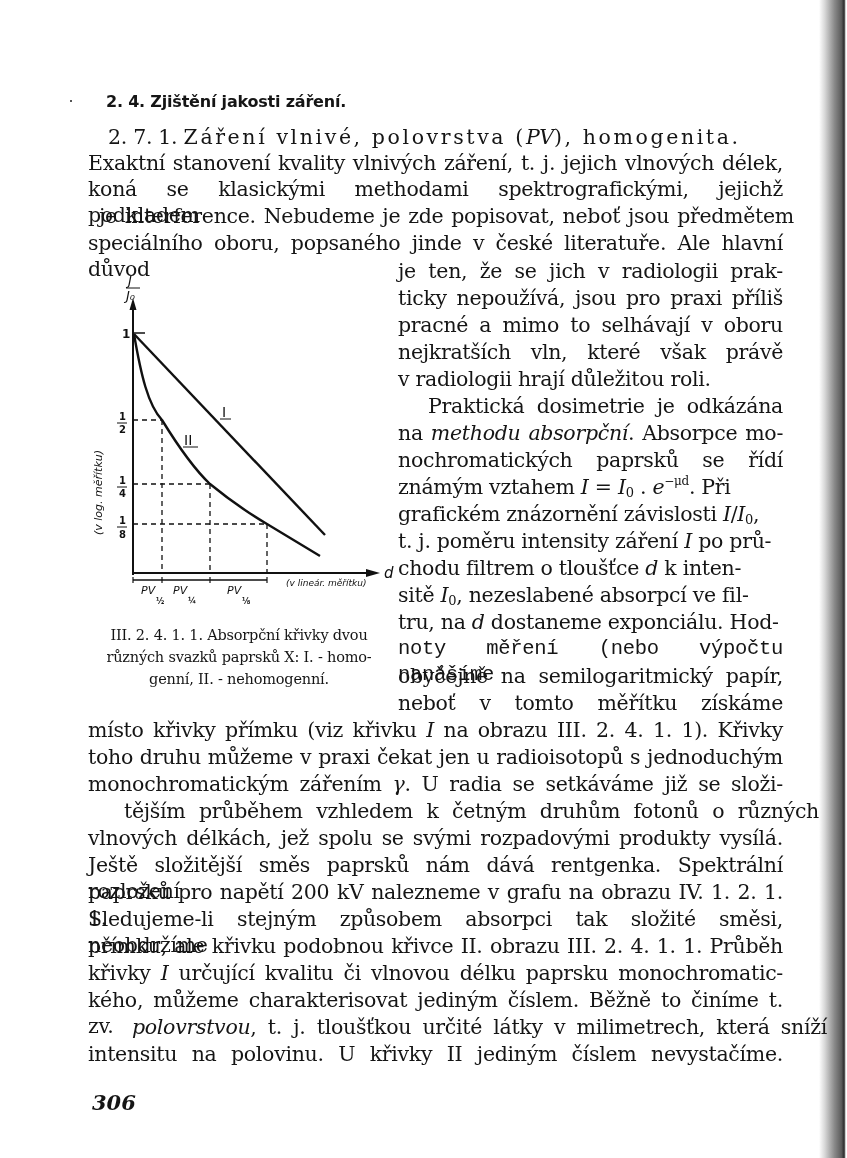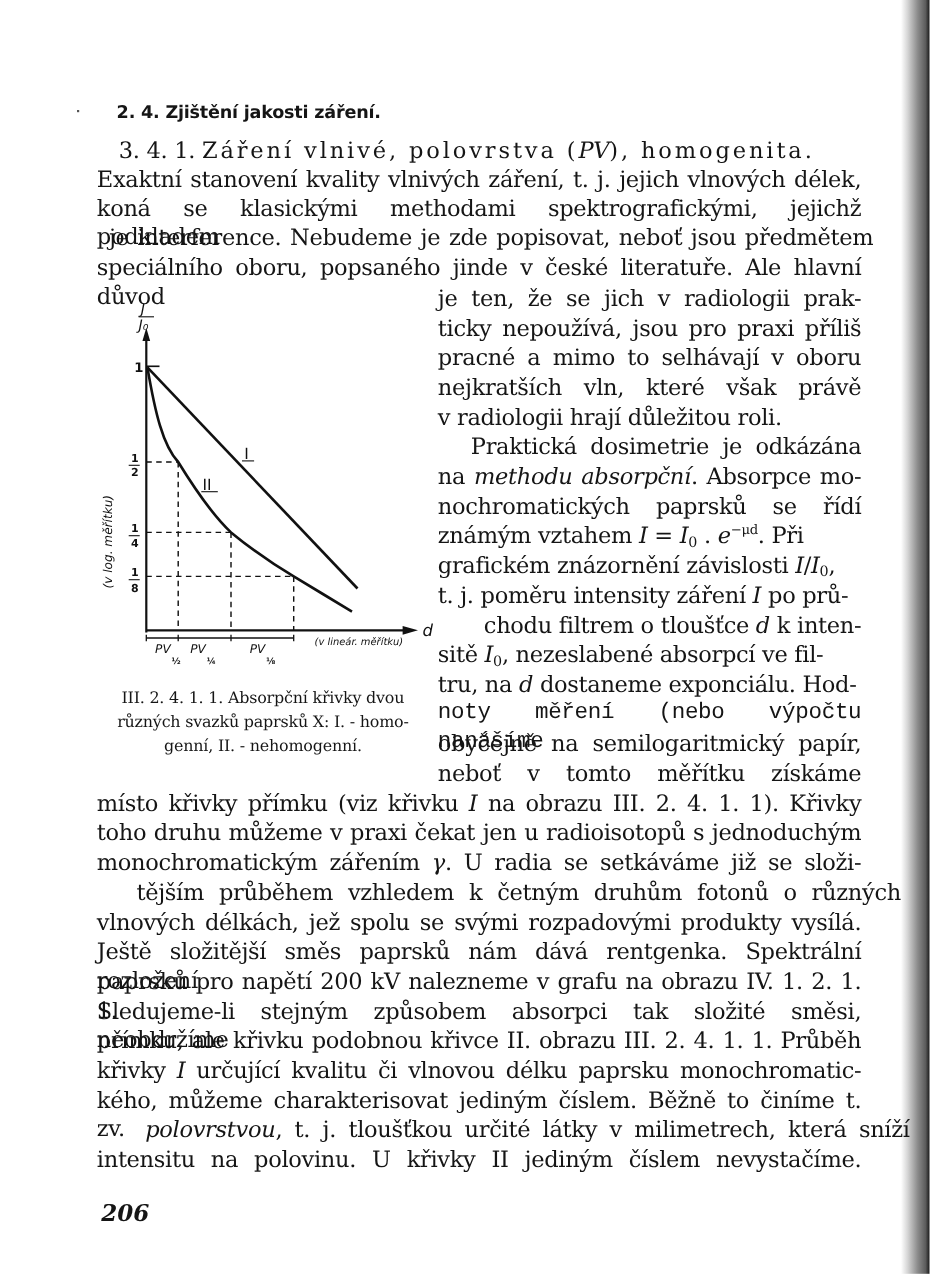--- a/index.html
+++ b/index.html
@@ -38,21 +38,21 @@
 </style>
 </head>
 <body>
 
 <div class="edge-shadow"></div>
 <div class="dot"></div>
 
 <div class="heading">2. 4. Zjištění jakosti záření.</div>
 
 <div class="line" style="top:124px; left:108px; width:675px;">
-  <span>3. 4. 1.</span>
+  <span>2. 7. 1.</span>
   <span class="spaced">Záření vlnivé, polovrstva (</span><i>PV</i><span class="spaced">), homogenita.</span>
 </div>
 
 <div class="line justify" style="top:150px;">Exaktní stanovení kvality vlnivých záření, t. j. jejich vlnových délek,</div>
 <div class="line justify" style="top:176px;">koná se klasickými methodami spektrografickými, jejichž podkladem</div>
 <div class="line justify" style="top:203px;margin-left:11px;">je interference. Nebudeme je zde popisovat, neboť jsou předmětem</div>
 <div class="line justify" style="top:230px;">speciálního oboru, popsaného jinde v české literatuře. Ale hlavní důvod</div>
 
 <div class="line right justify" style="top:258px;">je ten, že se jich v radiologii prak-</div>
 <div class="line right justify" style="top:285px;">ticky nepoužívá, jsou pro praxi příliš</div>
@@ -67,21 +67,21 @@
 <div class="line right justify" style="top:447px;">nochromatických paprsků se řídí</div>
 <div class="line right" style="top:474px;">
   <span>známým vztahem </span><i>I</i><span> = </span><i>I</i><sub>0</sub><span> . </span><i>e</i><sup>−μd</sup><span>. Při</span>
 </div>
 <div class="line right" style="top:501px;">
   <span>grafickém znázornění závislosti </span><i>I</i><span>/</span><i>I</i><sub>0</sub><span>,</span>
 </div>
 <div class="line right" style="top:528px;">
   <span>t. j. poměru intensity záření </span><i>I</i><span> po prů-</span>
 </div>
-<div class="line right" style="top:555px;text-align:right;">
+<div class="line right" style="top:555px;">
   <span>chodu filtrem o tloušťce </span><i>d</i><span> k inten-</span>
 </div>
 <div class="line right" style="top:582px;">
   <span>sitě </span><i>I</i><sub>0</sub><span>, nezeslabené absorpcí ve fil-</span>
 </div>
 <div class="line right" style="top:609px;">
   <span>tru, na </span><i>d</i><span> dostaneme exponciálu. Hod-</span>
 </div>
 <div class="line right justify" style="top:636px;font-family:Liberation Mono, monospace;">noty měření (nebo výpočtu nanášíme</div>
 <div class="line right justify" style="top:663px;">obyčejně na semilogaritmický papír,</div>
@@ -162,13 +162,13 @@
   <text class="fig-label" x="173" y="594" font-size="11" font-style="italic">PV</text>
   <text class="fig-label" x="188" y="604" font-size="8" font-weight="bold">¼</text>
   <text class="fig-label" x="227" y="594" font-size="11" font-style="italic">PV</text>
   <text class="fig-label" x="242" y="604" font-size="8" font-weight="bold">⅛</text>
 </svg>
 
 <div class="caption" style="top:624px;">III. 2. 4. 1. 1.  Absorpční křivky dvou</div>
 <div class="caption" style="top:646px;">různých svazků paprsků X: I. - homo-</div>
 <div class="caption" style="top:668px;">genní, II. - nehomogenní.</div>
 
-<div class="page-number">206</div>
+<div class="page-number">306</div>
 
 </body></html>

